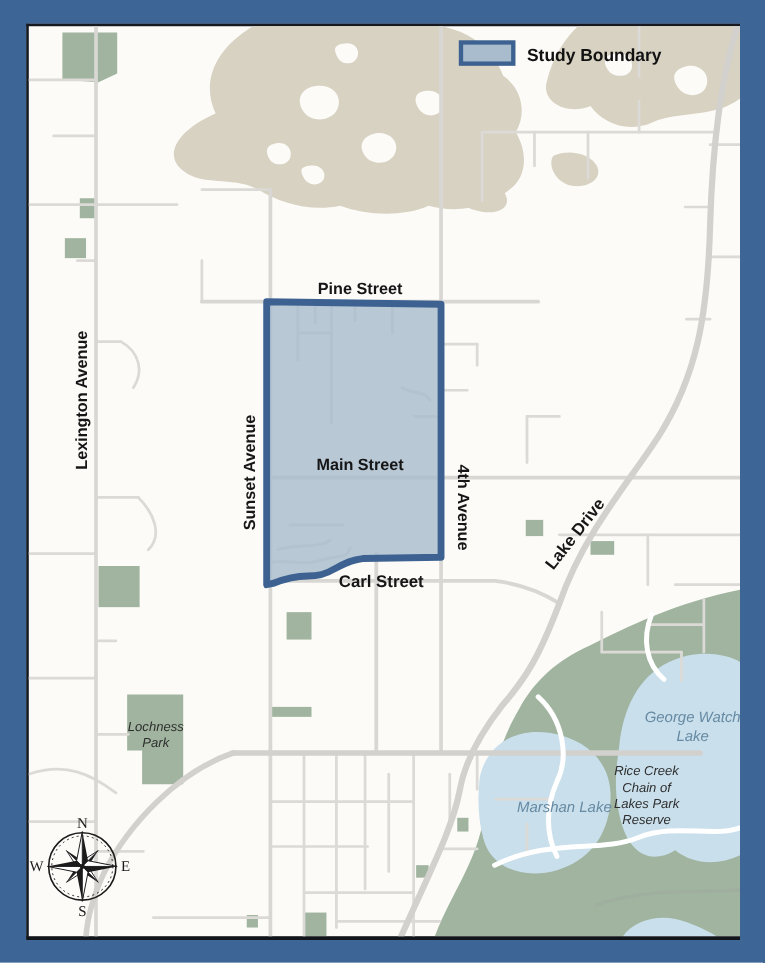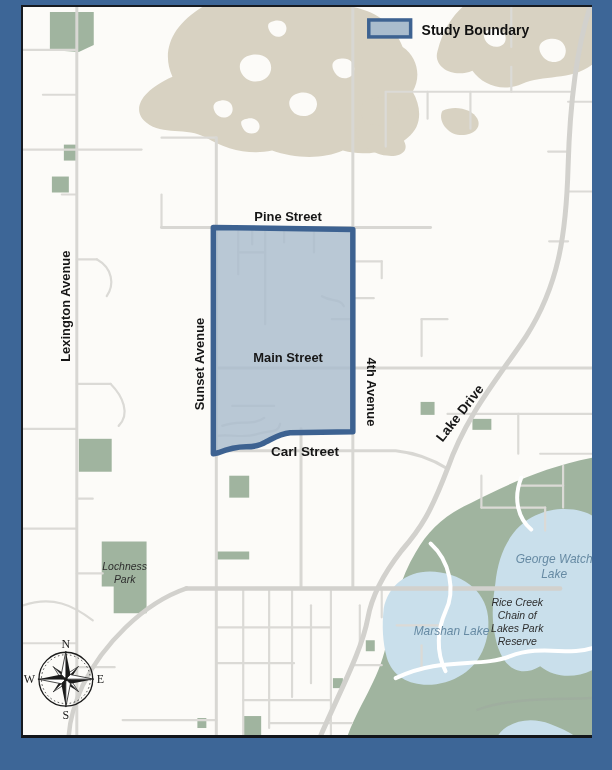--- a/index.html
+++ b/index.html
@@ -3,21 +3,21 @@
 <meta charset="utf-8">
 <style>
   html,body{margin:0;padding:0;}
   body{
     width:612px;height:770px;position:relative;overflow:hidden;
     font-family:"Liberation Sans", sans-serif;
     background:#3d6697;
   }
   .frame{position:absolute;inset:0;background:#3d6697;}
   .map-area{
-    position:absolute;left:21px;top:5px;width:569px;height:728px;
+    position:absolute;left:21px;top:19px;width:569px;height:728px;
     background:#a3a3a3;
     border-top:2px solid #161a20;border-left:2px solid #161a20;border-bottom:3px solid #12151a;
     box-sizing:content-box;
   }
   .map-area svg{display:block;width:569px;height:728px;}
   text{user-select:none;}
   .street-label{font:bold 13px "Liberation Sans", sans-serif;fill:#161616;}
   .street-label-lg{font:bold 13.5px "Liberation Sans", sans-serif;fill:#161616;}
   .park-label{font:italic 10.5px "Liberation Sans", sans-serif;fill:#2e2e2e;}
   .lake-label{font:italic 12px "Liberation Sans", sans-serif;fill:#668aa3;}

